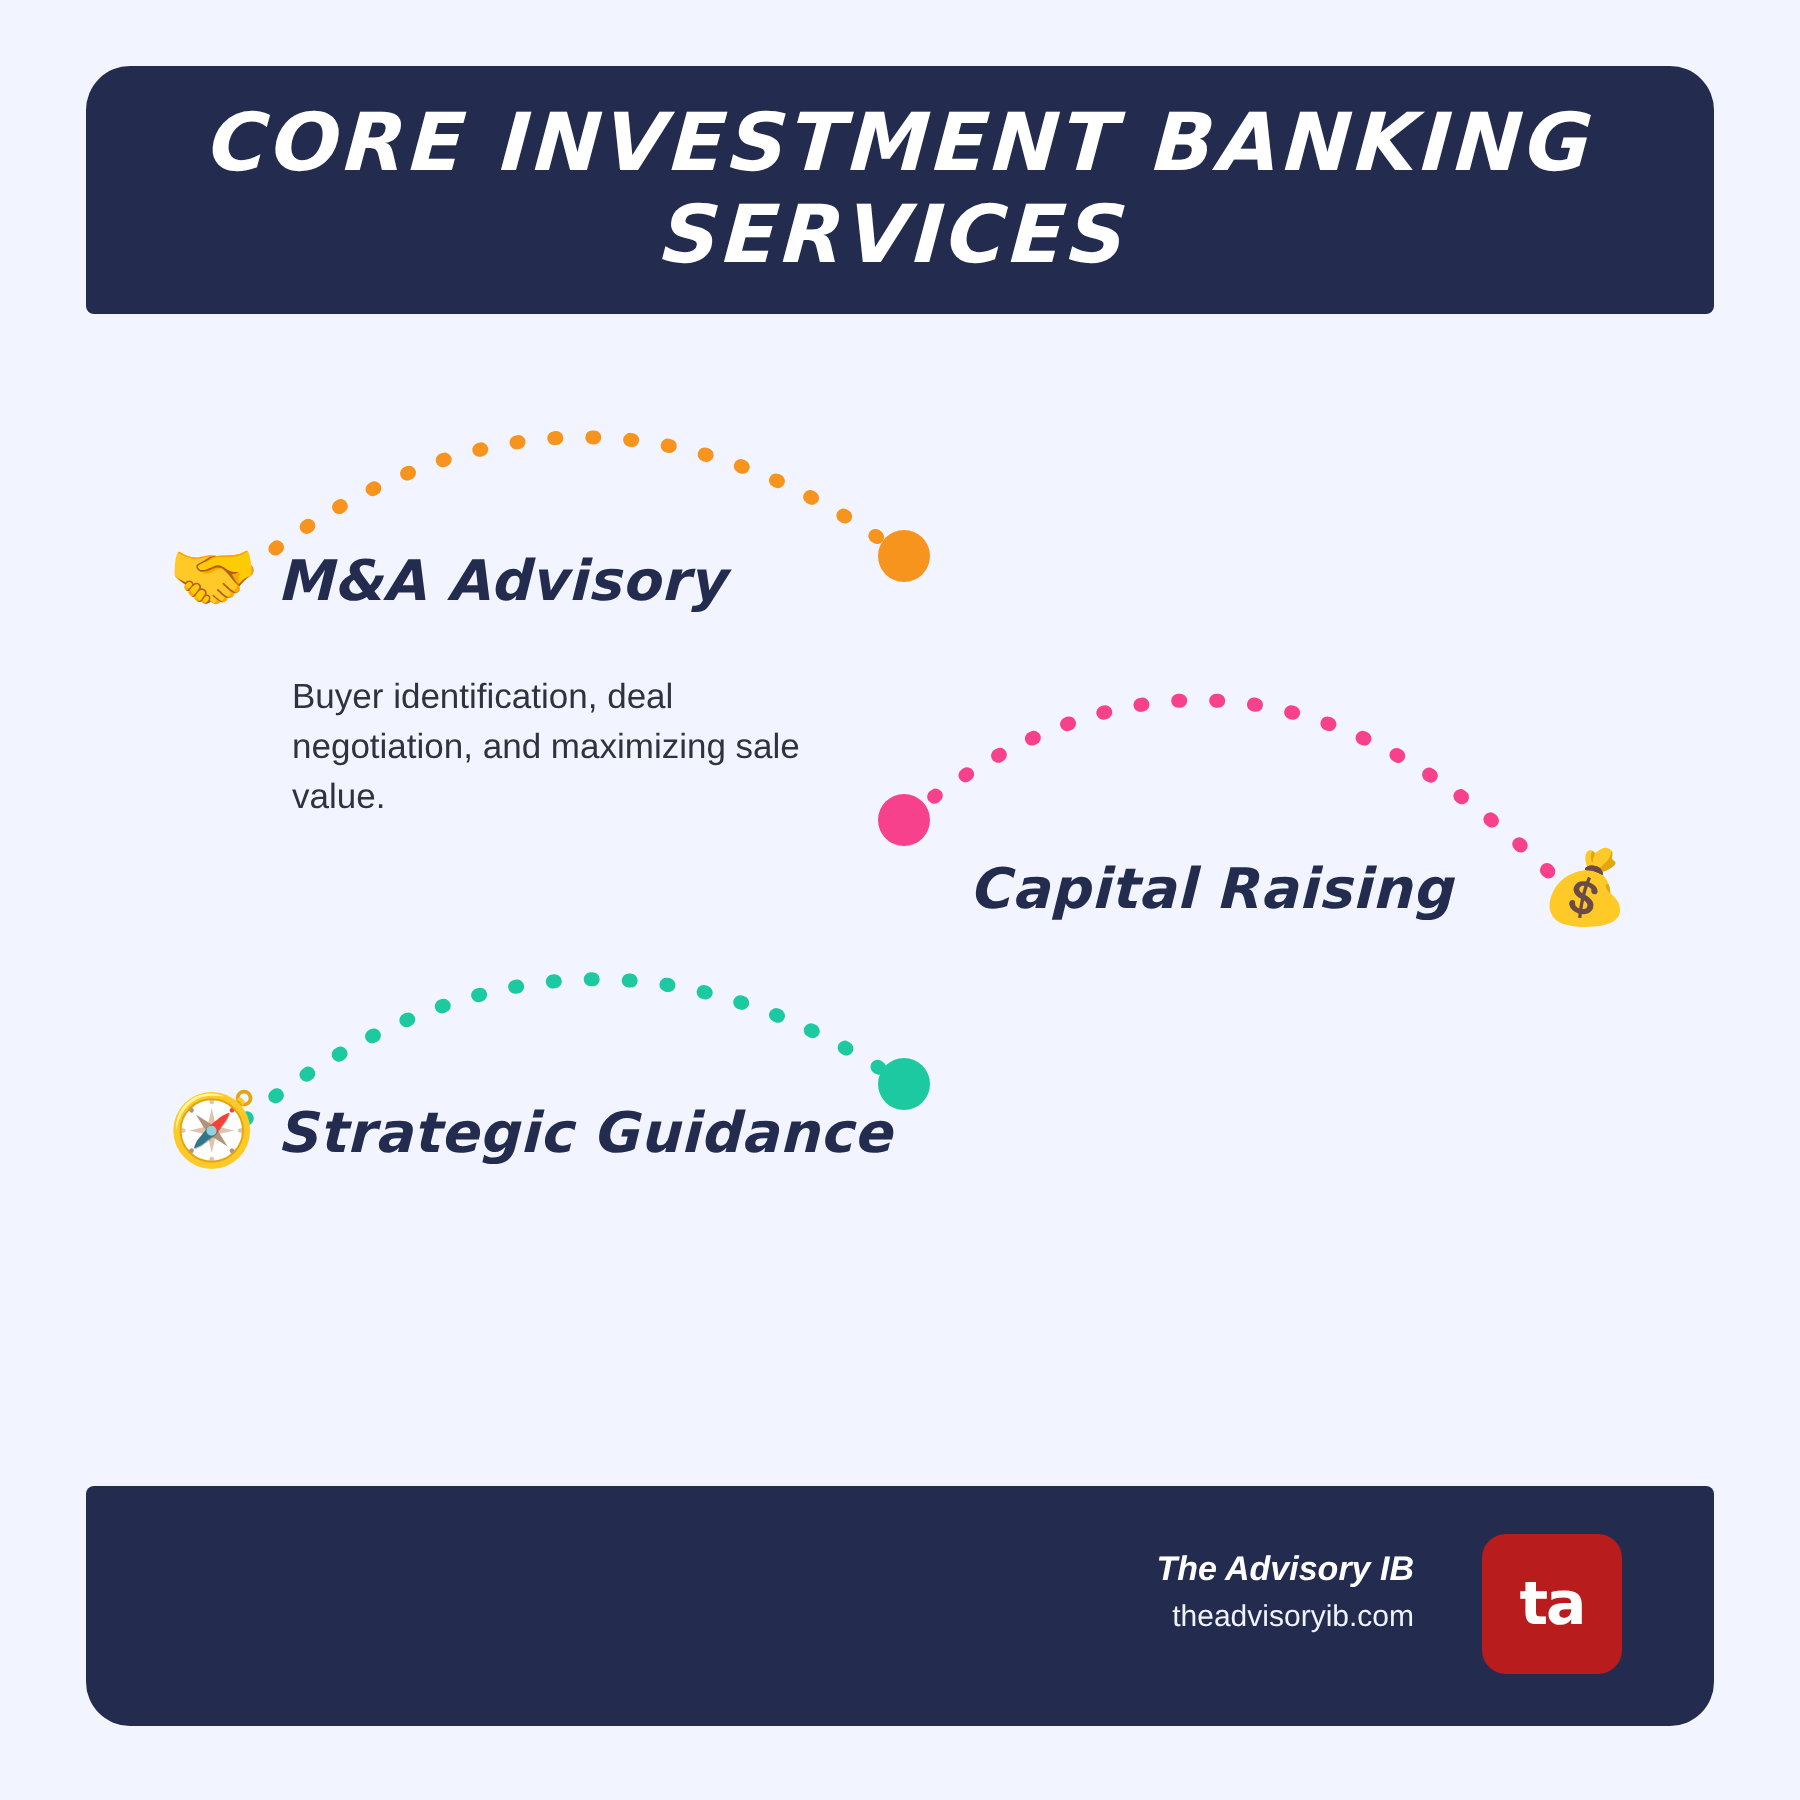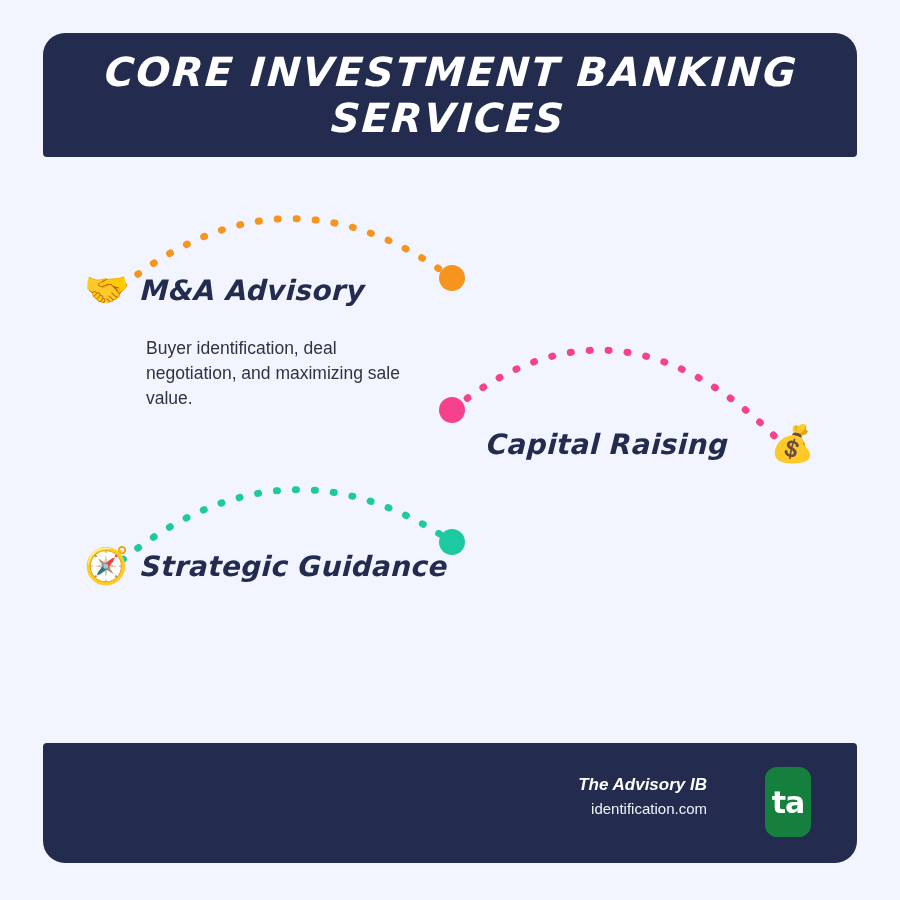--- a/index.html
+++ b/index.html
@@ -69,23 +69,23 @@
   }
   .footer-url {
     font-size: 15px;
     line-height: 24px;
     color: #f0f2fa;
   }
   .footer-logo {
     position: absolute;
     right: 46px;
     top: 24px;
-    width: 46px;
+    width: 70px;
     height: 70px;
-    background: #15803d;
+    background: #b91c1c;
     border-radius: 12px;
     display: flex;
     align-items: center;
     justify-content: center;
   }
   .footer-logo span {
     color: #ffffff;
     font-size: 30px;
     font-weight: bold;
     font-family: "DejaVu Sans", sans-serif;
@@ -197,20 +197,20 @@
   <div class="service" id="svc-strategic">
     <div class="service-head">
       <span class="service-emoji">🧭</span>
       <span class="service-title">Strategic Guidance</span>
     </div>
   </div>
 
   <div class="footer">
     <div class="footer-text">
       <div class="footer-brand">The Advisory IB</div>
-      <div class="footer-url">identification.com</div>
+      <div class="footer-url">theadvisoryib.com</div>
     </div>
     <div class="footer-logo">
       <span>ta</span>
     </div>
   </div>
 
 </div>
 
 </body></html>

